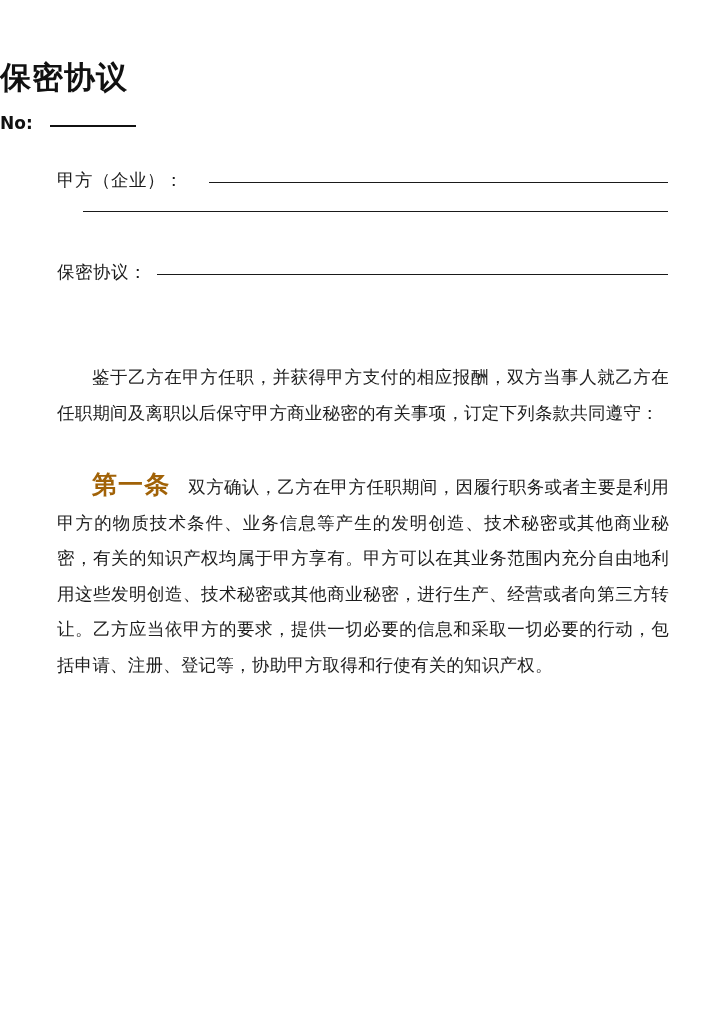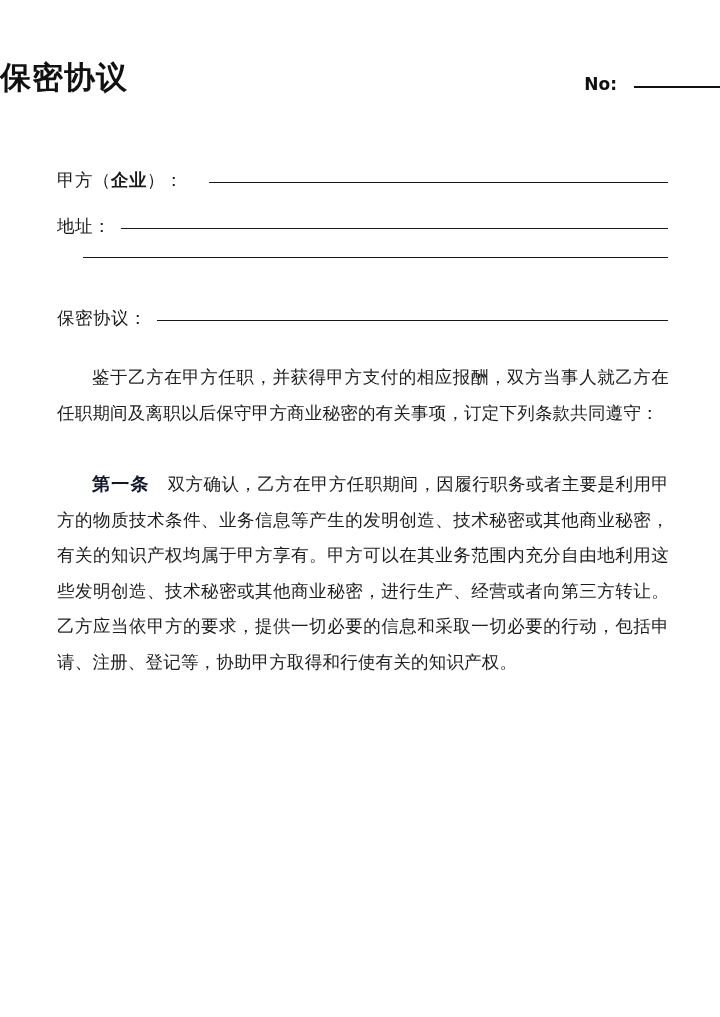--- a/index.html
+++ b/index.html
@@ -22,20 +22,21 @@
   
   .title-row {
     position: absolute;
     left: 0;
     top: 62px;
     width: 720px;
     display: flex;
     align-items: baseline;
     justify-content: space-between;
     gap: 18px;
+    flex-direction: column;
   }
   .doc-title {
     font-size: 31px;
     font-weight: bold;
     letter-spacing: 1px;
     color: #111111;
     line-height: 1;
     white-space: nowrap;
   }
   .no-group {
@@ -72,21 +73,21 @@
     align-items: baseline;
     height: 46px;
   }
   .field-label {
     font-size: 17.5px;
     color: #1a1a1a;
     white-space: nowrap;
     letter-spacing: 0.5px;
   }
   .field-label b {
-    font-weight: bold;
+    font-weight: normal;
   }
   .field-rule {
     flex: 1 1 auto;
     border-bottom: 1.6px solid #1a1a1a;
     height: 1px;
     position: relative;
     top: -3px;
   }
   
   .gap-wide  { width: 26px; flex: 0 0 26px; }
@@ -109,24 +110,24 @@
     text-justify: inter-ideograph;
     color: #1d1d1d;
     letter-spacing: 0.2px;
   }
   p.indent {
     text-indent: 2em;
     font-family: Liberation Serif, serif;
   }
   .gap-para { height: 36px; }
   .clause-no {
-    font-size: 18px;
+    font-size: 25px;
     font-weight: bold;
     letter-spacing: 1px;
-    color: #0f172a;
+    color: #a16207;
     margin-right: 18px;
   }
 </style>
 </head>
 <body>
 
 <div class="page">
 
   <div class="title-row">
     <div class="doc-title">保密协议</div>
@@ -137,25 +138,20 @@
   </div>
 
   <div class="form-block">
 
     <div class="field-row">
       <span class="field-label"><span>甲方（</span><b>企业</b><span>）：</span></span>
       <span class="gap-wide"></span>
       <span class="field-rule rule-limit"></span>
     </div>
 
-    <div class="field-row">
-      <span class="field-label">地址：</span>
-      <span class="gap-small"></span>
-      <span class="field-rule rule-limit"></span>
-    </div>
 
     <div class="field-row">
       <span class="gap-wide"></span>
       <span class="field-rule rule-limit"></span>
     </div>
 
     <div class="field-row">
       <span class="field-label">保密协议：</span>
       <span class="gap-small"></span>
       <span class="field-rule rule-limit"></span>

